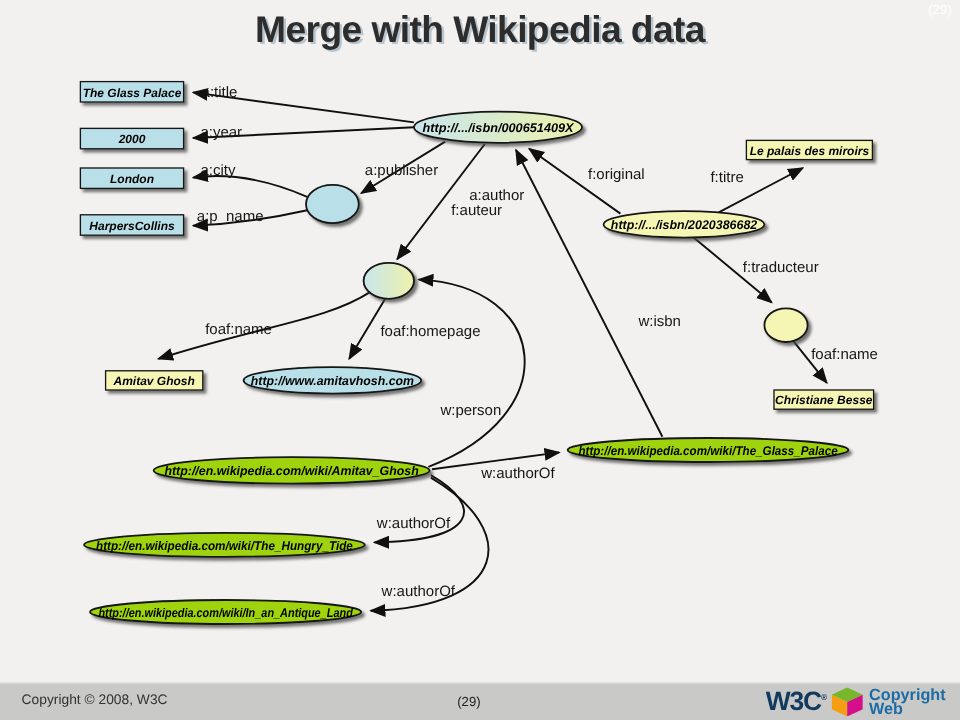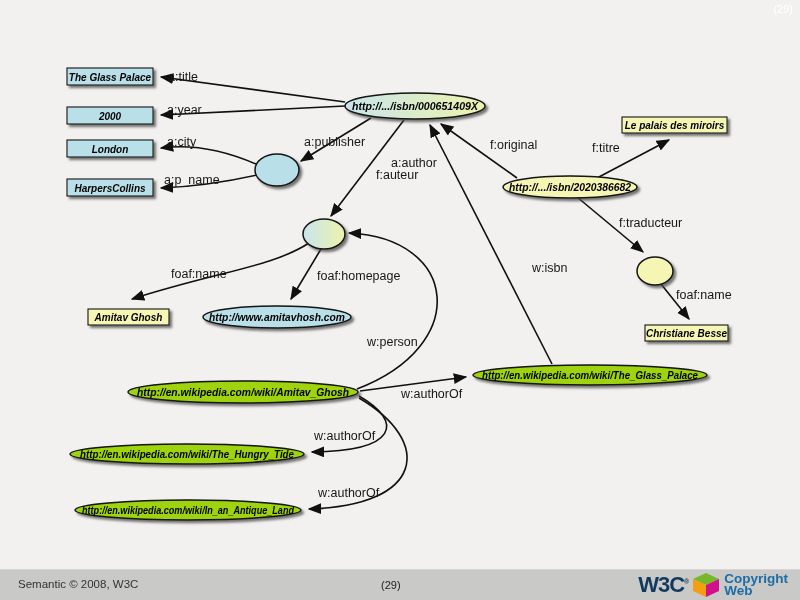--- a/index.html
+++ b/index.html
@@ -37,20 +37,21 @@
   }
   .w3c-text{font-size:22px;font-weight:bold;color:#12395e;letter-spacing:-1px;}
   .w3c-reg{font-size:7px;vertical-align:super;color:#12395e;}
   .sw-text{font-size:13.5px;font-weight:bold;color:#1d6ca6;line-height:12px;}
 </style>
 </head>
 <body>
 
 <div class="slide">
 
+  <div class="title">Merge with Wikipedia data</div>
   <div class="corner-num">(29)</div>
 
   <svg class="diagram" width="800" height="568" viewBox="0 0 800 568">
     <defs>
       <marker id="arrow" viewBox="0 0 10 8" refX="9" refY="4" markerWidth="8.5" markerHeight="7" orient="auto">
         <path d="M0,0 L10,4 L0,8 z" fill="#101010"></path>
       </marker>
       <linearGradient id="gradBY" x1="0" y1="0" x2="1" y2="0">
         <stop offset="0" stop-color="#c8e5ec"></stop>
         <stop offset="1" stop-color="#edf2ab"></stop>
@@ -146,21 +147,21 @@
       <text class="edge-label" x="676" y="299">foaf:name</text>
       <text class="edge-label" x="532" y="272">w:isbn</text>
       <text class="edge-label" x="367" y="346">w:person</text>
       <text class="edge-label" x="401" y="398">w:authorOf</text>
       <text class="edge-label" x="314" y="440">w:authorOf</text>
       <text class="edge-label" x="318" y="497">w:authorOf</text>
     </g>
   </svg>
 
   <div class="footer">
-    <div class="copyright">Semantic © 2008, W3C</div>
+    <div class="copyright">Copyright © 2008, W3C</div>
     <div class="footer-num">(29)</div>
     <div class="logo">
       <span class="w3c-text"><span>W3C</span><sup class="w3c-reg">®</sup></span>
       <svg width="26" height="24" viewBox="0 0 26 24">
         <polygon points="13,0 26,6 13,12 0,6" fill="#76b82a"></polygon>
         <polygon points="0,6 13,12 13,24 0,18" fill="#f59e14"></polygon>
         <polygon points="13,12 26,6 26,18 13,24" fill="#d40f8c"></polygon>
       </svg>
       <span class="sw-text">
         <span>Copyright</span><br>

